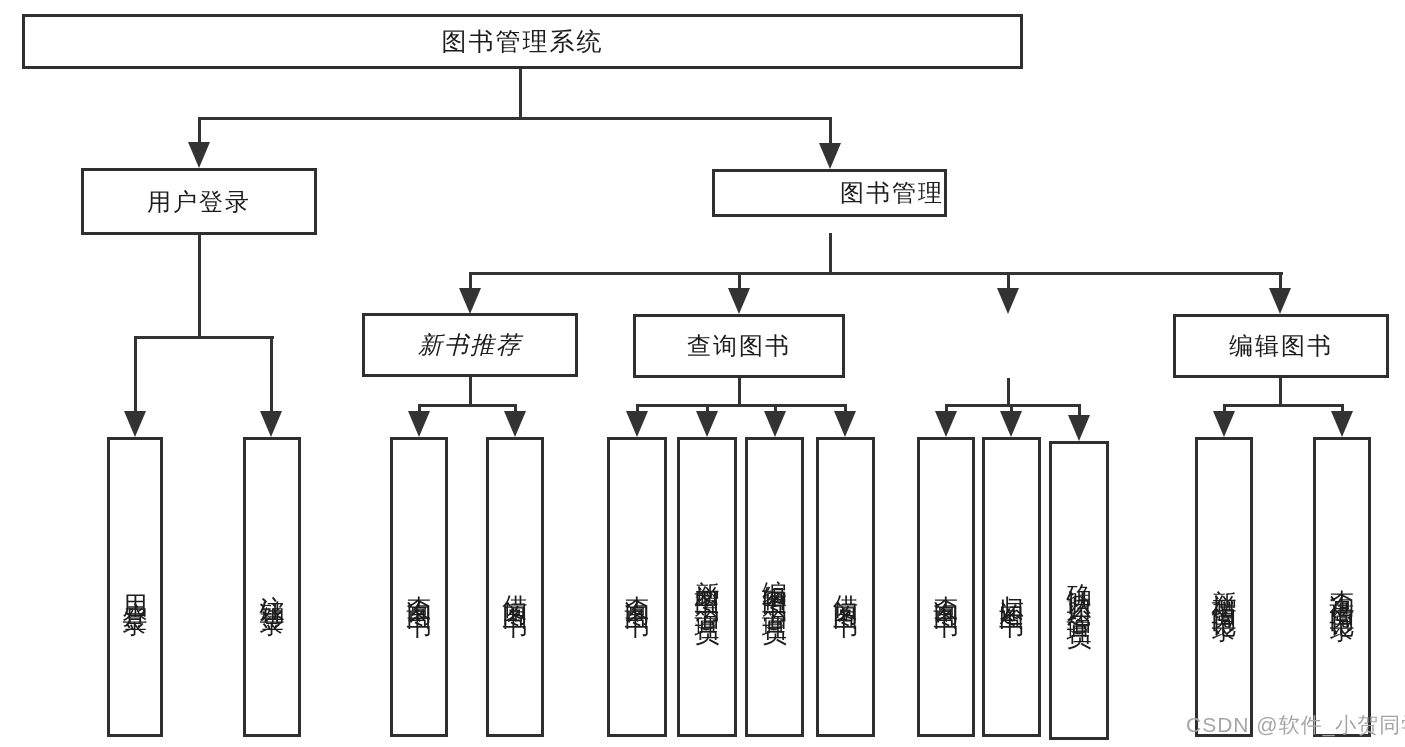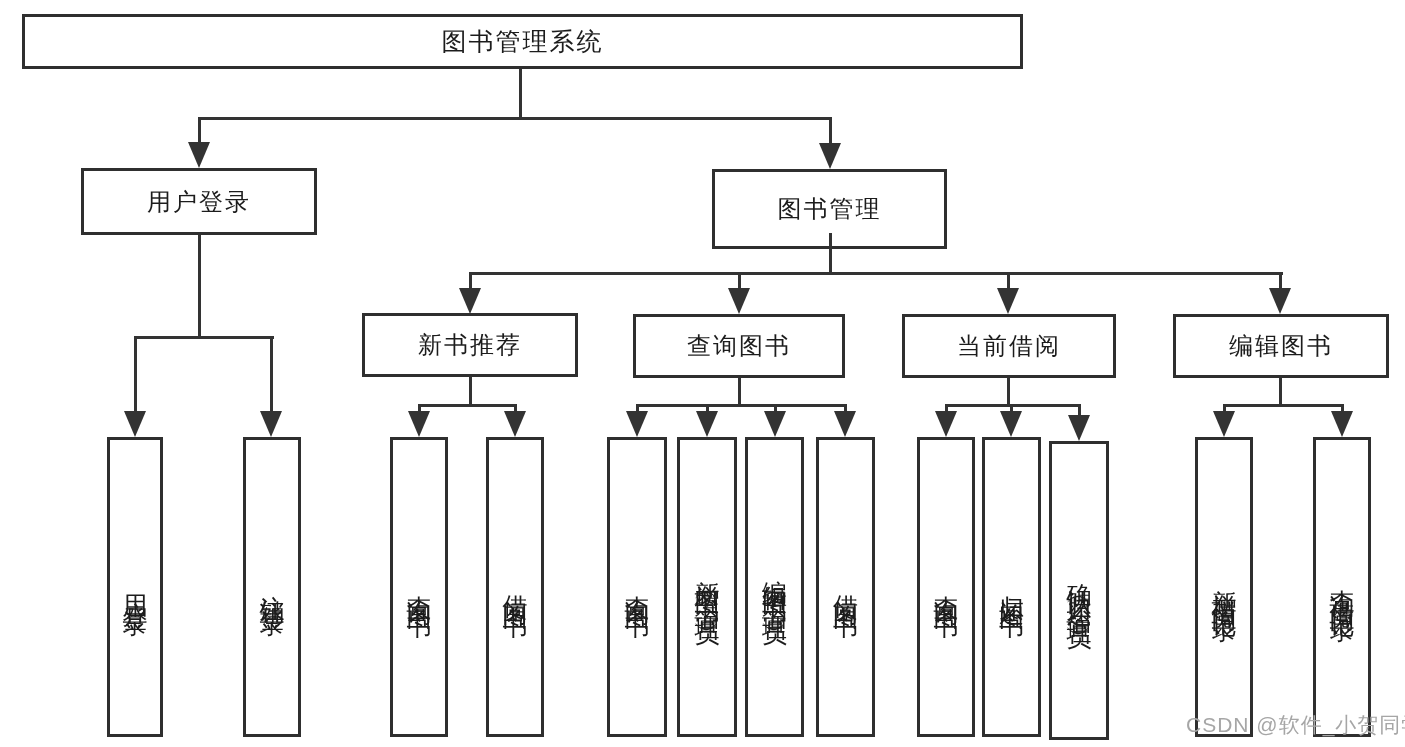--- a/index.html
+++ b/index.html
@@ -67,21 +67,21 @@
   <div class="line" style="left:519px;top:69px;width:3px;height:48px;"></div>
   <div class="line" style="left:198px;top:117px;width:634px;height:3px;"></div>
   <div class="line" style="left:198px;top:117px;width:3px;height:27px;"></div>
   <div class="arrow" style="left:188px;top:142px;"></div>
   <div class="line" style="left:829px;top:117px;width:3px;height:27px;"></div>
   <div class="arrow" style="left:819px;top:143px;"></div>
 
   <div class="hbox" style="left:81px;top:168px;width:236px;height:67px;">
     <span>用户登录</span>
   </div>
-  <div class="hbox" style="left:712px;top:169px;width:235px;height:80px;">
+  <div class="hbox" style="left:712px;top:169px;width:235px;height:48px;justify-content:flex-end;">
     <span>图书管理</span>
   </div>
 
   <div class="line" style="left:198px;top:235px;width:3px;height:101px;"></div>
   <div class="line" style="left:134px;top:336px;width:140px;height:3px;"></div>
   <div class="line" style="left:134px;top:336px;width:3px;height:77px;"></div>
   <div class="arrow" style="left:124px;top:411px;"></div>
   <div class="line" style="left:270px;top:336px;width:3px;height:77px;"></div>
   <div class="arrow" style="left:260px;top:411px;"></div>
 
@@ -89,28 +89,25 @@
   <div class="line" style="left:469px;top:272px;width:814px;height:3px;"></div>
   <div class="line" style="left:469px;top:272px;width:3px;height:18px;"></div>
   <div class="arrow" style="left:459px;top:288px;"></div>
   <div class="line" style="left:738px;top:272px;width:3px;height:18px;"></div>
   <div class="arrow" style="left:728px;top:288px;"></div>
   <div class="line" style="left:1007px;top:272px;width:3px;height:18px;"></div>
   <div class="arrow" style="left:997px;top:288px;"></div>
   <div class="line" style="left:1279px;top:272px;width:3px;height:18px;"></div>
   <div class="arrow" style="left:1269px;top:288px;"></div>
 
-  <div class="hbox" style="left:362px;top:313px;width:216px;height:64px;">
+  <div class="hbox" style="left:362px;top:313px;width:216px;height:64px;font-style:italic;">
     <span>新书推荐</span>
   </div>
   <div class="hbox" style="left:633px;top:314px;width:212px;height:64px;">
     <span>查询图书</span>
-  </div>
-  <div class="hbox" style="left:902px;top:314px;width:214px;height:64px;">
-    <span>当前借阅</span>
   </div>
   <div class="hbox" style="left:1173px;top:314px;width:216px;height:64px;">
     <span>编辑图书</span>
   </div>
 
   <div class="line" style="left:469px;top:377px;width:3px;height:30px;"></div>
   <div class="line" style="left:418px;top:404px;width:99px;height:3px;"></div>
   <div class="line" style="left:418px;top:404px;width:3px;height:10px;"></div>
   <div class="arrow" style="left:408px;top:411px;"></div>
   <div class="line" style="left:514px;top:404px;width:3px;height:10px;"></div>

